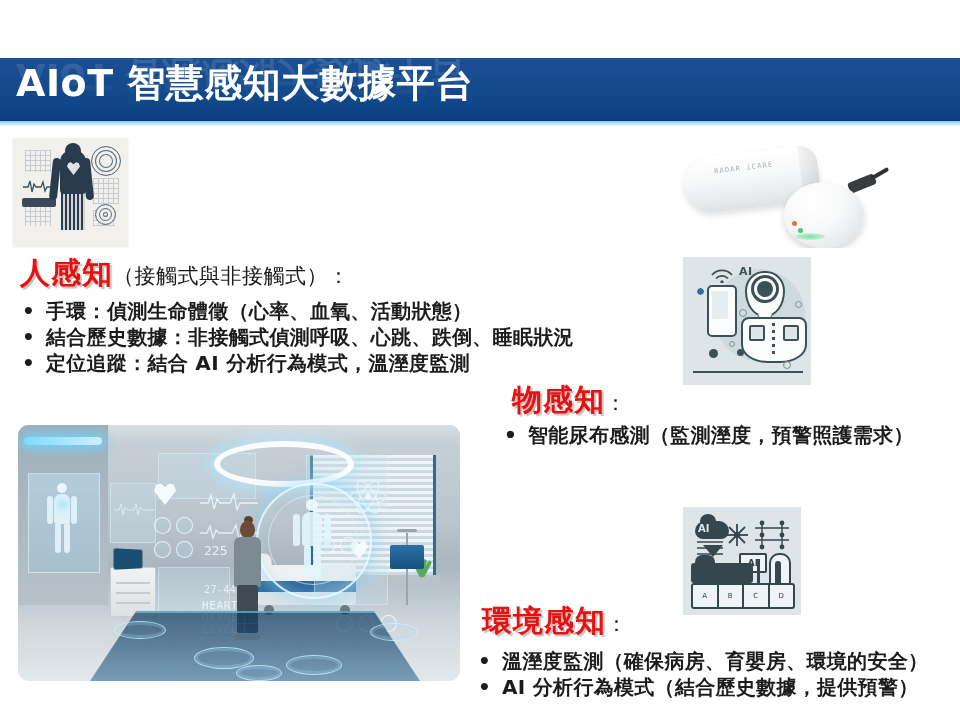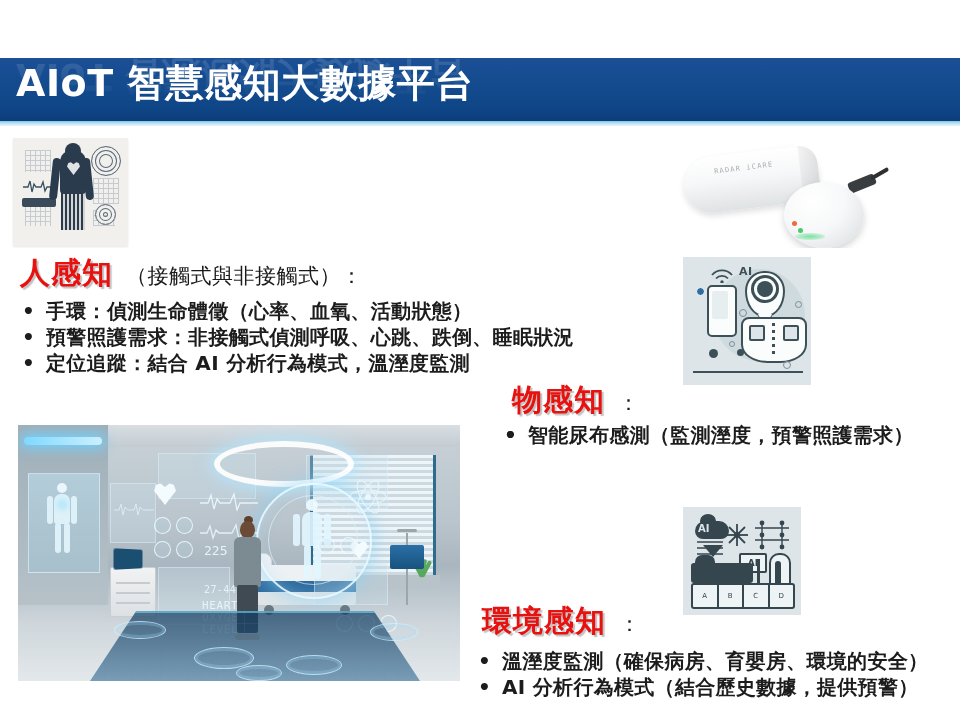--- a/index.html
+++ b/index.html
@@ -64,21 +64,20 @@
     font-weight: bold;
     color: #e8110f;
     text-shadow: 2px 2px 1px rgba(120,120,120,0.45);
     letter-spacing: 1px;
   }
   .sec-head .sub {
     font-size: 21px;
     font-weight: normal;
     color: #1a1a1a;
     letter-spacing: 0.5px;
-    padding-left: 13px;
   }
   .bullet-list {
     position: absolute;
     list-style: none;
     margin: 0; padding: 0;
     white-space: nowrap;
   }
   .bullet-list li {
     position: relative;
     padding-left: 30px;
@@ -472,20 +471,21 @@
   .env-panel > div:last-child { border-right: none; }
 
   
   .img-room {
     position: absolute;
     left: 18px; top: 425px;
     width: 442px; height: 256px;
     overflow: hidden;
     background:
       linear-gradient(180deg, #c9d2d8 0%, #b9c4cc 38%, #aab6bf 55%, #cfd7dc 78%, #e3e8eb 100%);
+    border-radius: 11px;
   }
   .room-ceiling {
     position: absolute; left: 0; top: 0; width: 100%; height: 22px;
     background: linear-gradient(180deg, #d8dee2, #c3ccd2);
   }
   .room-wall-left {
     position: absolute; left: 0; top: 0; width: 90px; height: 180px;
     background: linear-gradient(180deg, #9fafb9, #b6c1c8);
   }
   .room-light-strip {
@@ -734,21 +734,21 @@
   <div class="dev-glow"></div>
   <div class="dev-led-red"></div>
   <div class="dev-led-green"></div>
 </div>
 
 <div class="sec-head" style="left:20px; top:258px;">
   <span class="kw">人感知</span><span class="sub">（接觸式與非接觸式）：</span>
 </div>
 <ul class="bullet-list" style="left:16px; top:298px;">
   <li><span class="dot">•</span><span>手環：偵測生命體徵（心率、血氧、活動狀態）</span></li>
-  <li><span class="dot">•</span><span>預警照護需求：非接觸式偵測呼吸、心跳、跌倒、睡眠狀況</span></li>
+  <li><span class="dot">•</span><span>結合歷史數據：非接觸式偵測呼吸、心跳、跌倒、睡眠狀況</span></li>
   <li><span class="dot">•</span><span>定位追蹤：結合 AI 分析行為模式，溫溼度監測</span></li>
 </ul>
 
 <div class="img-object">
   <div class="obj-blob"></div>
   <svg class="obj-wifi" viewBox="0 0 22 14">
     <path d="M1 6 A13 13 0 0 1 21 6" fill="none" stroke="#3c5058" stroke-width="1.8"></path>
     <path d="M5 9.5 A8 8 0 0 1 17 9.5" fill="none" stroke="#3c5058" stroke-width="1.8"></path>
     <circle cx="11" cy="13" r="1.7" fill="#3c5058"></circle>
   </svg>

